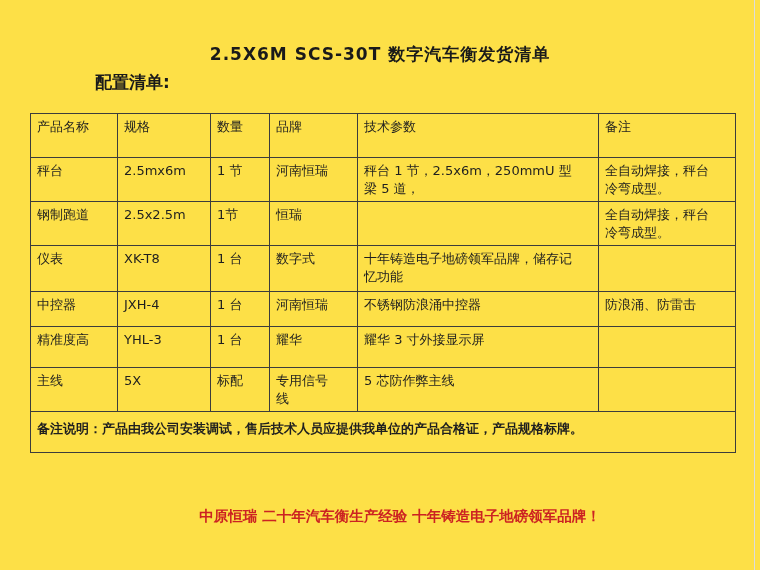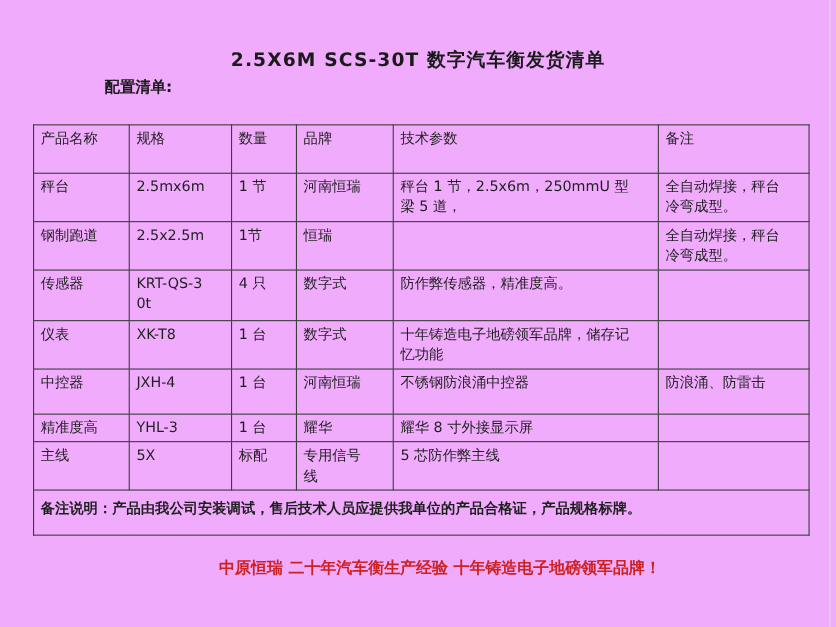--- a/index.html
+++ b/index.html
@@ -6,36 +6,36 @@
   html, body { background: #ffffff; }
   body {
     width: 760px; height: 570px;
     font-family: "DejaVu Sans", "Liberation Sans", sans-serif;
     color: #1f1f1f;
     overflow: hidden;
   }
   .page {
     position: relative;
     width: 760px; height: 570px;
-    background: #f0abfc;
+    background: #fde047;
   }
   .doc-title {
     position: absolute;
     top: 43px; left: 0;
     width: 100%;
     text-align: center;
     font-size: 17px;
     font-weight: 600;
     letter-spacing: 1px;
     color: #1a1a1a;
   }
   .doc-subtitle {
     position: absolute;
     top: 71px; left: 95px;
-    font-size: 14px;
+    font-size: 17px;
     font-weight: 600;
     color: #1a1a1a;
   }
   table.spec-table {
     position: absolute;
     top: 113px; left: 30px;
     width: 705px;
     border-collapse: collapse;
     table-layout: fixed;
   }
@@ -123,49 +123,41 @@
         </tr>
         <tr>
           <td>钢制跑道</td>
           <td>2.5x2.5m</td>
           <td>1节</td>
           <td>恒瑞</td>
           <td></td>
           <td>全自动焊接，秤台冷弯成型。</td>
         </tr>
         <tr>
-          <td>传感器</td>
-          <td>KRT-QS-30t</td>
-          <td>4 只</td>
-          <td>数字式</td>
-          <td>防作弊传感器，精准度高。</td>
-          <td></td>
-        </tr>
-        <tr>
           <td>仪表</td>
           <td>XK-T8</td>
           <td>1 台</td>
           <td>数字式</td>
           <td>十年铸造电子地磅领军品牌，储存记忆功能</td>
           <td></td>
         </tr>
         <tr>
           <td>中控器</td>
           <td>JXH-4</td>
           <td>1 台</td>
           <td>河南恒瑞</td>
           <td>不锈钢防浪涌中控器</td>
           <td>防浪涌、防雷击</td>
         </tr>
         <tr>
           <td>精准度高</td>
           <td>YHL-3</td>
           <td>1 台</td>
           <td>耀华</td>
-          <td>耀华 8 寸外接显示屏</td>
+          <td>耀华 3 寸外接显示屏</td>
           <td></td>
         </tr>
         <tr>
           <td>主线</td>
           <td>5X</td>
           <td>标配</td>
           <td>专用信号线</td>
           <td>5 芯防作弊主线</td>
           <td></td>
         </tr>

